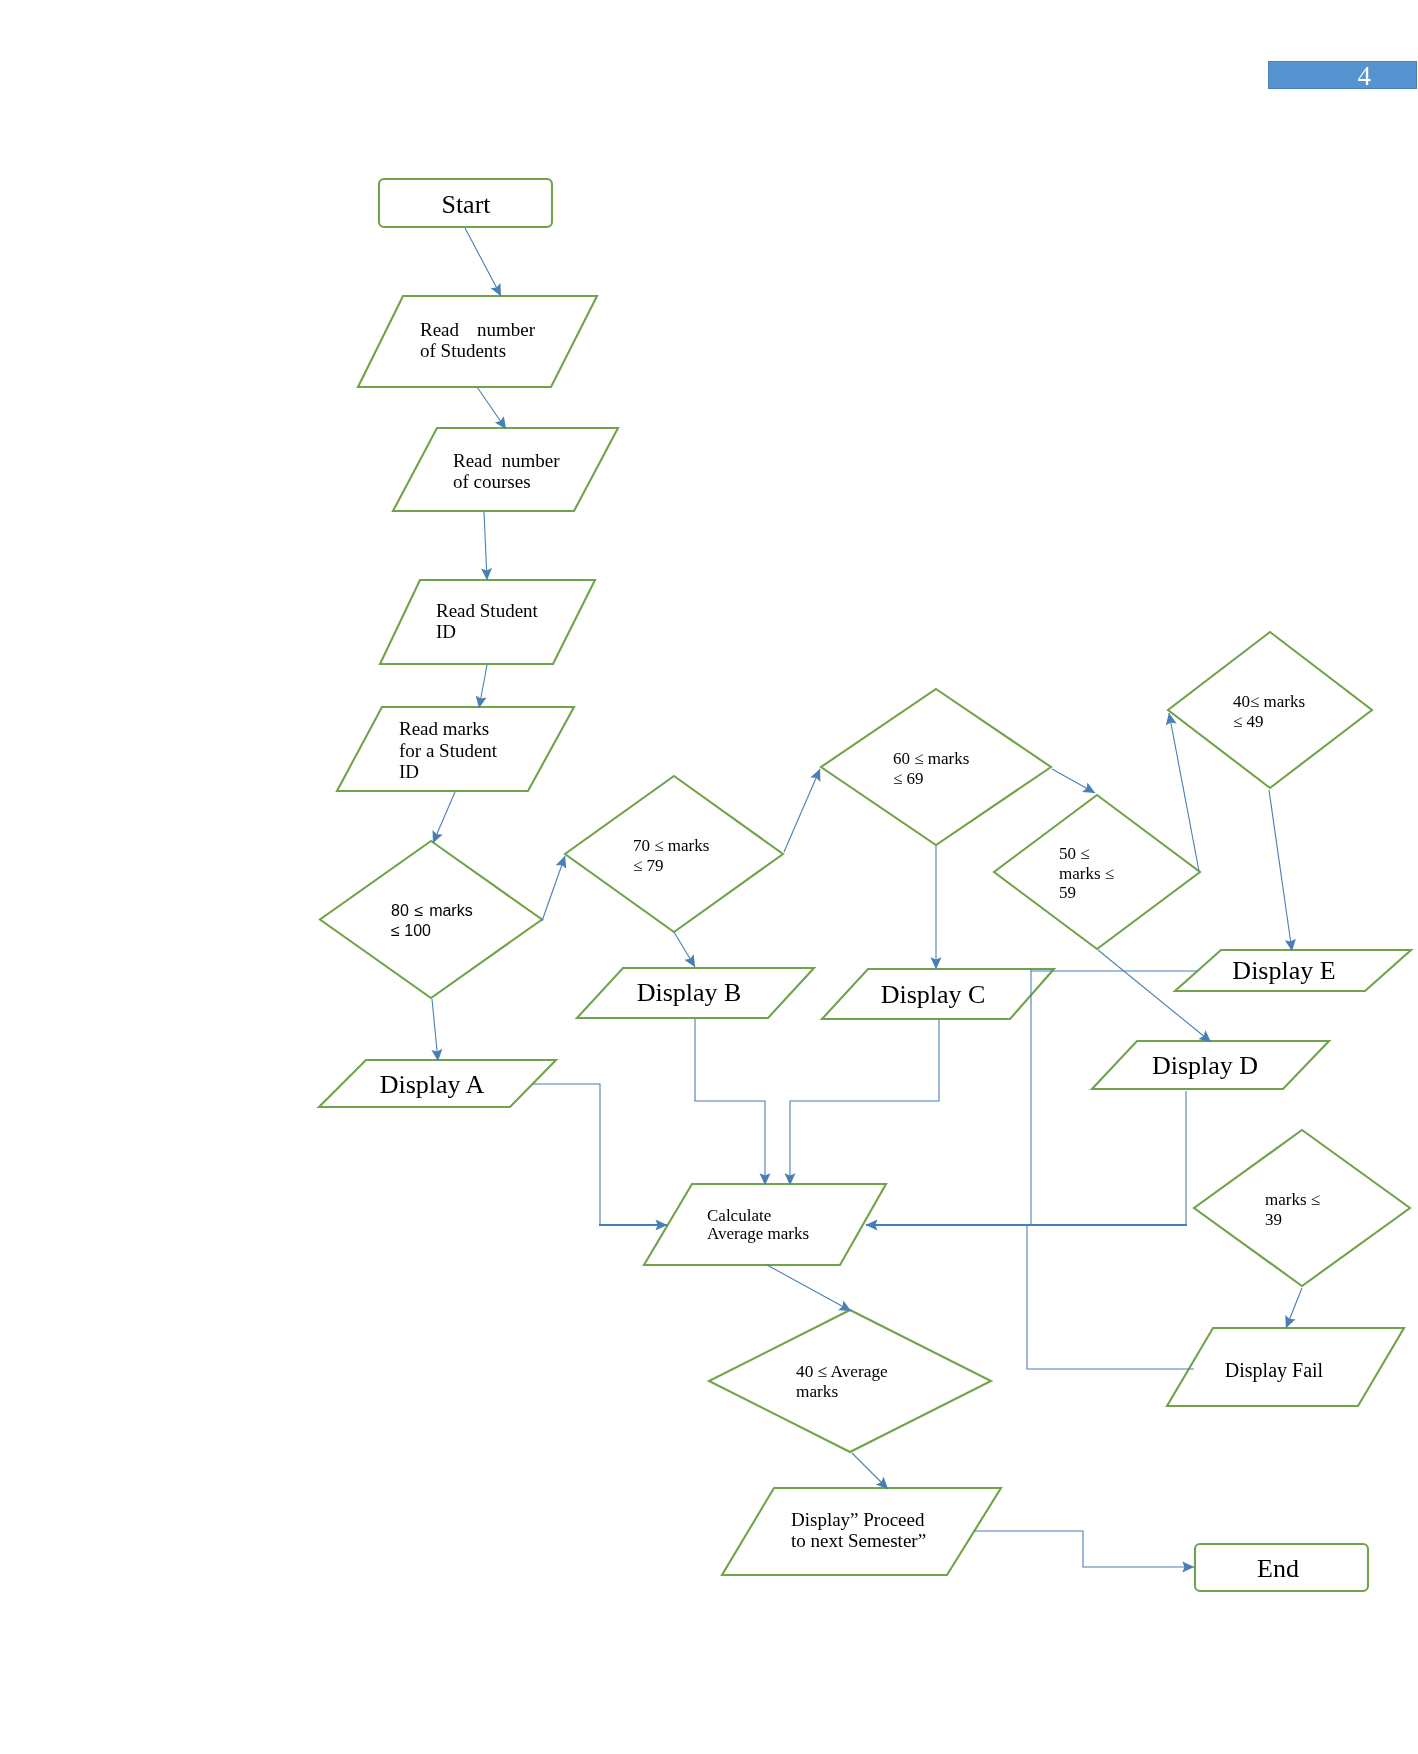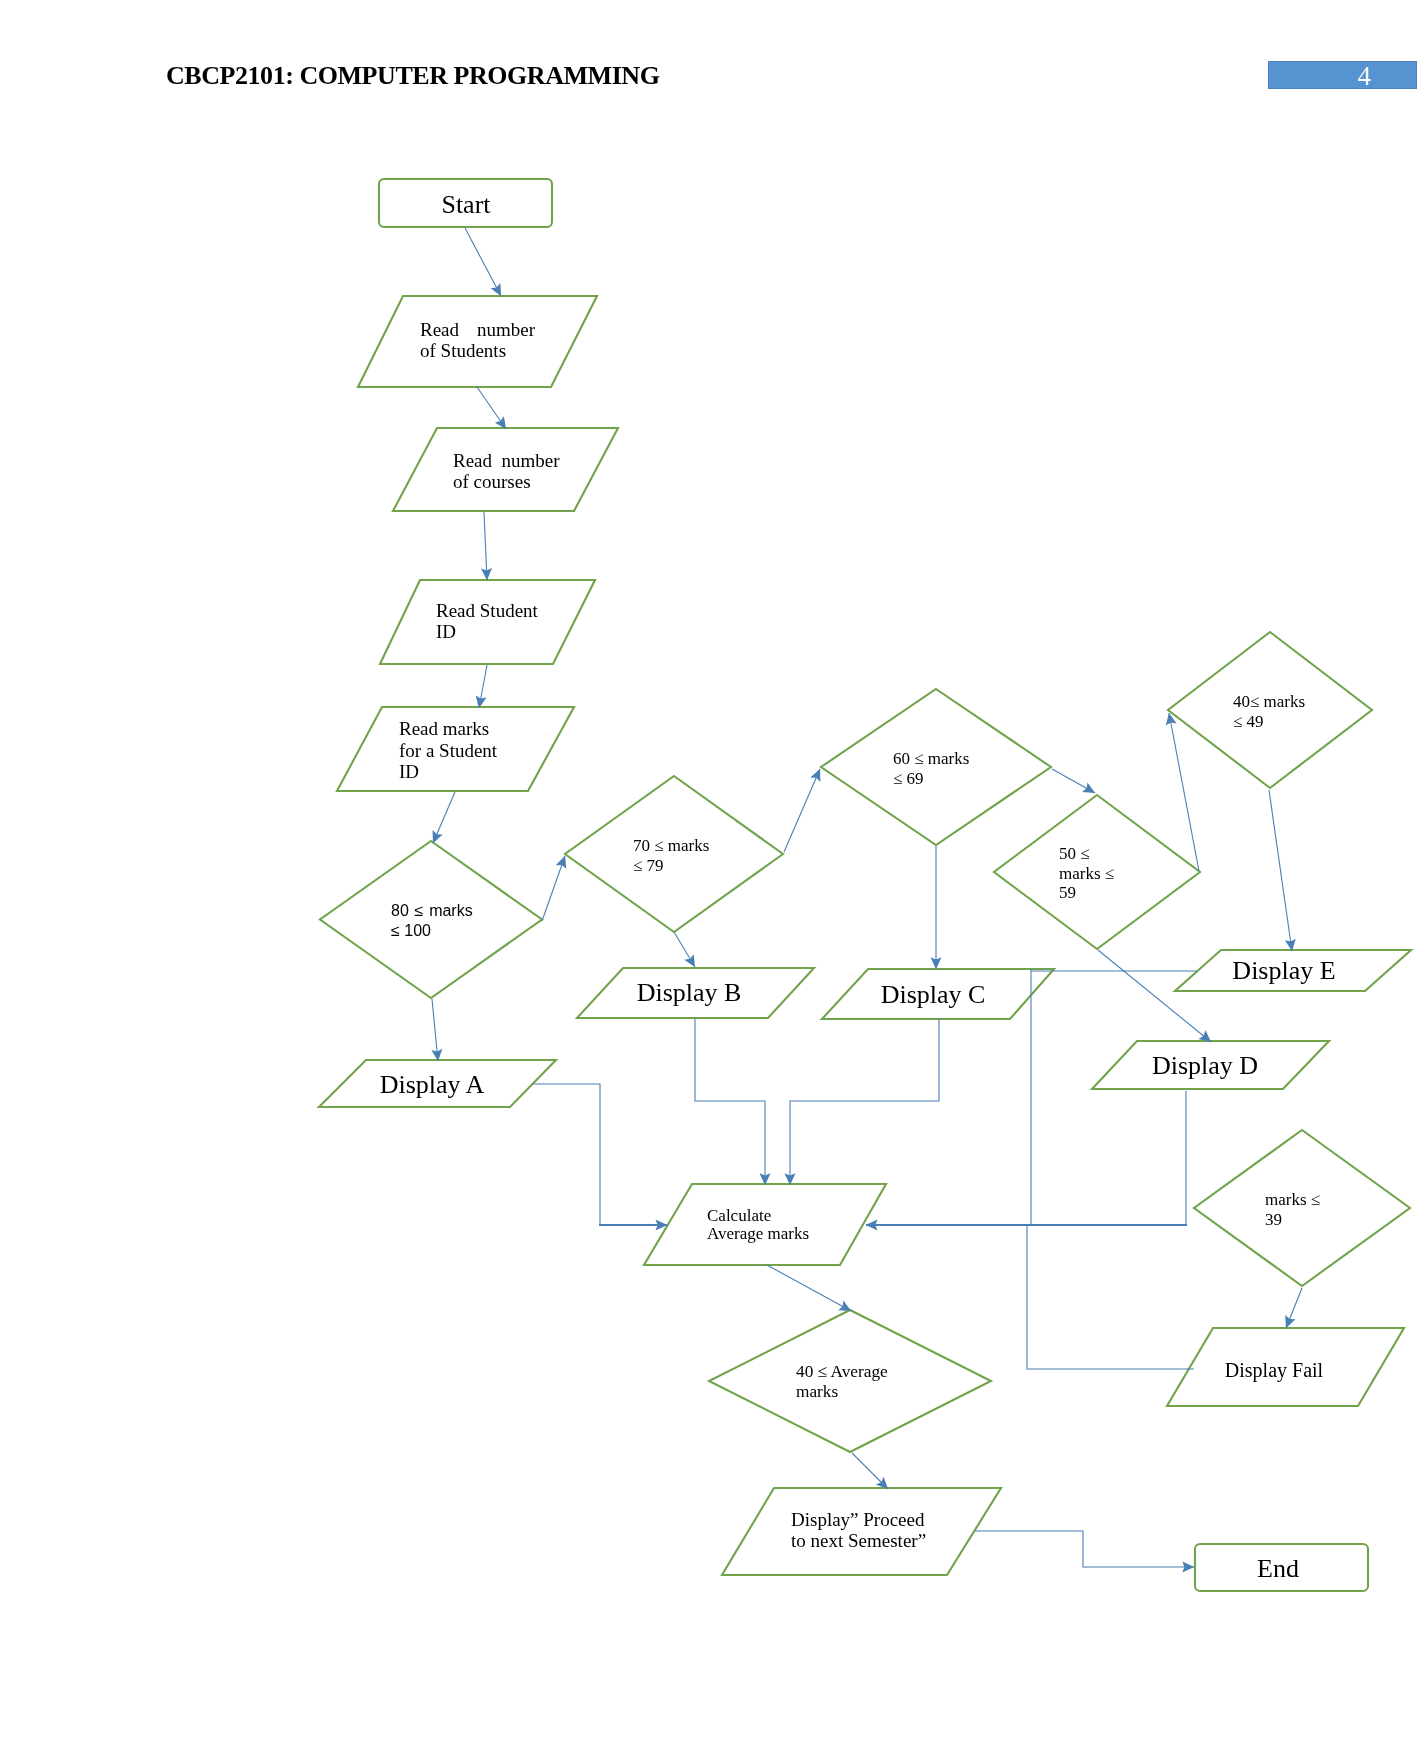--- a/index.html
+++ b/index.html
@@ -14,21 +14,20 @@
                        border:1px solid #4b82ba;box-sizing:border-box;}
   #page-badge .pg-num{position:absolute;left:0;top:4px;width:103px;text-align:right;
                       color:#ffffff;font-size:27px;line-height:22px;}
   #chart{position:absolute;left:0;top:0;}
 </style>
 </head>
 <body>
 
 <div id="page">
 
-  <div id="doc-title">CBCP2101: COMPUTER PROGRAMMING</div>
 
   <div id="page-badge">
     <div class="pg-fill" style="background: rgb(85, 148, 209); border-color: rgb(75, 130, 186);"></div>
     <div class="pg-num">4</div>
   </div>
 
   <svg id="chart" width="1418" height="1754" viewBox="0 0 1418 1754">
     <defs>
       <marker id="ah" markerWidth="13" markerHeight="12" refX="12.1" refY="6" orient="auto" markerUnits="userSpaceOnUse">
         <path d="M0.4,0.5 L12.3,6 L0.4,11.5 L2.5,6 Z" fill="#4a7fb5"></path>

